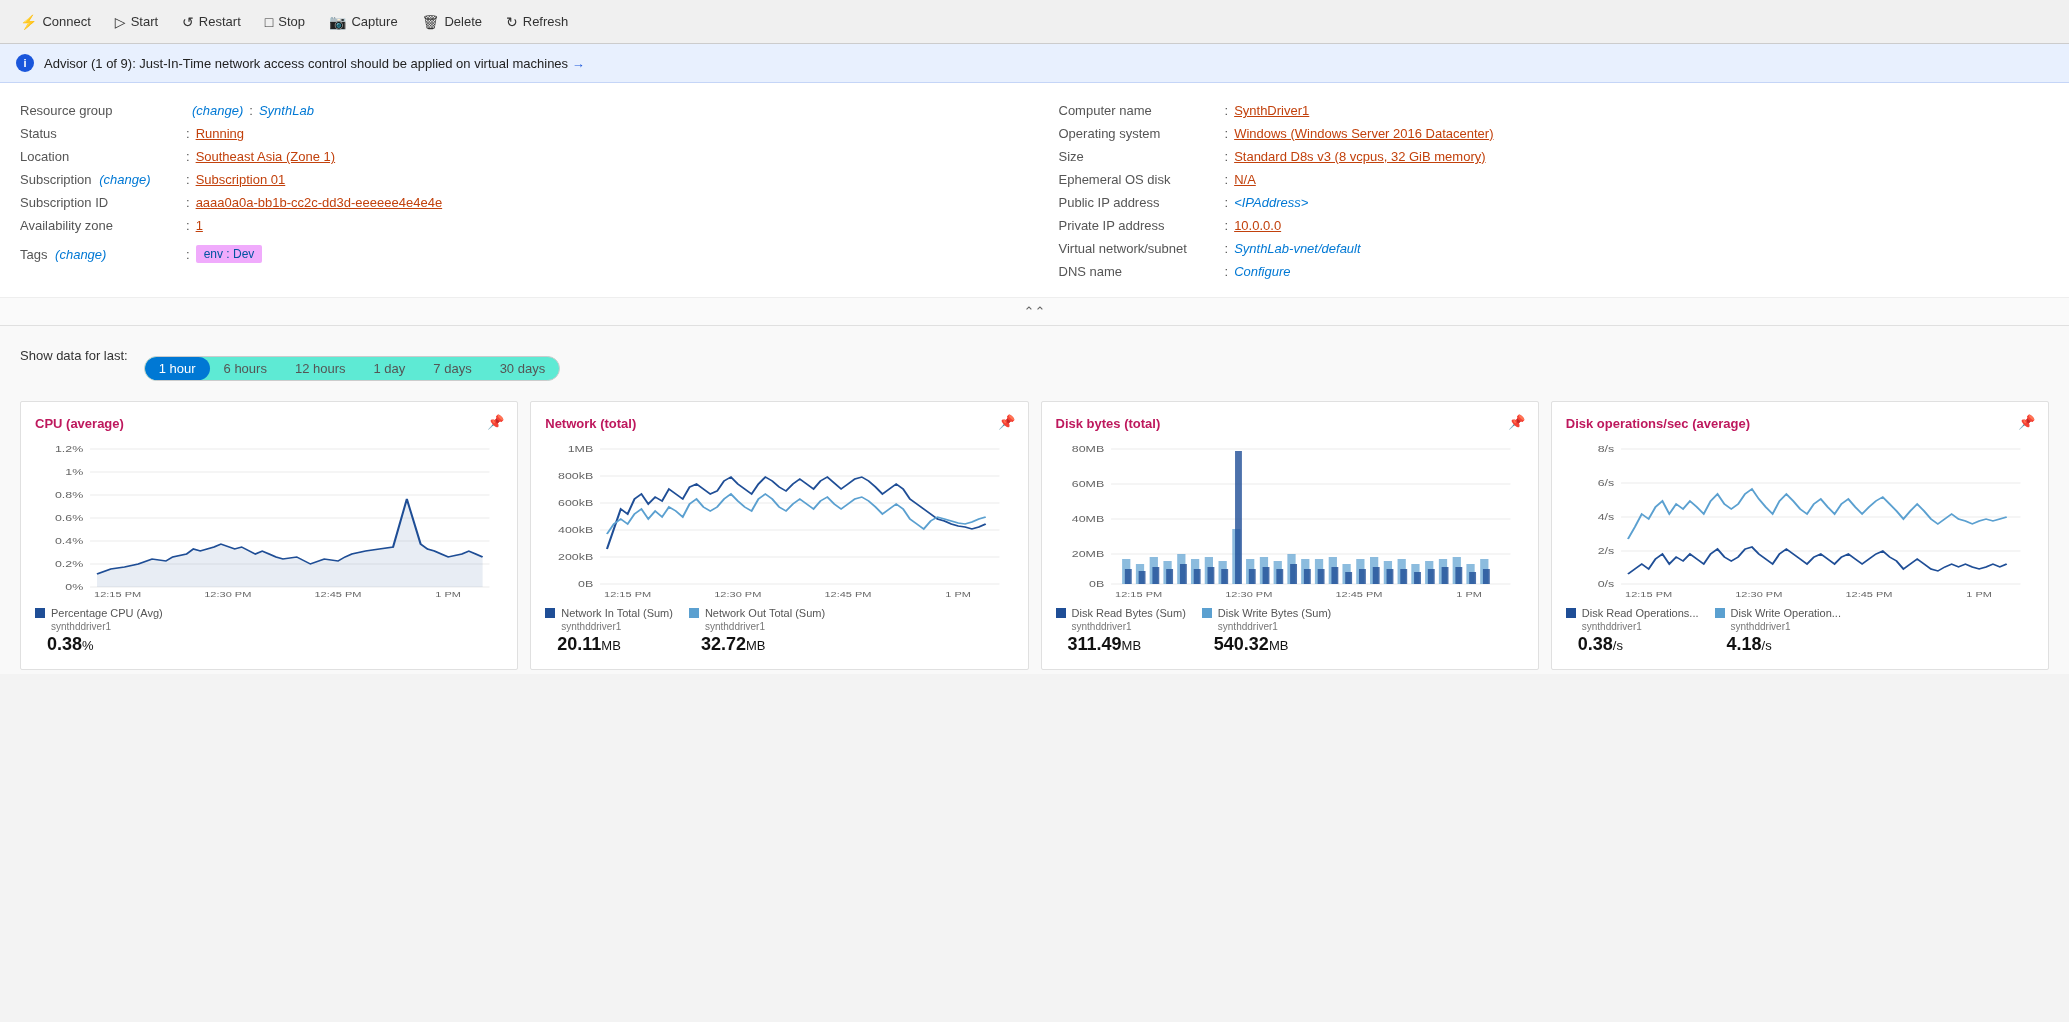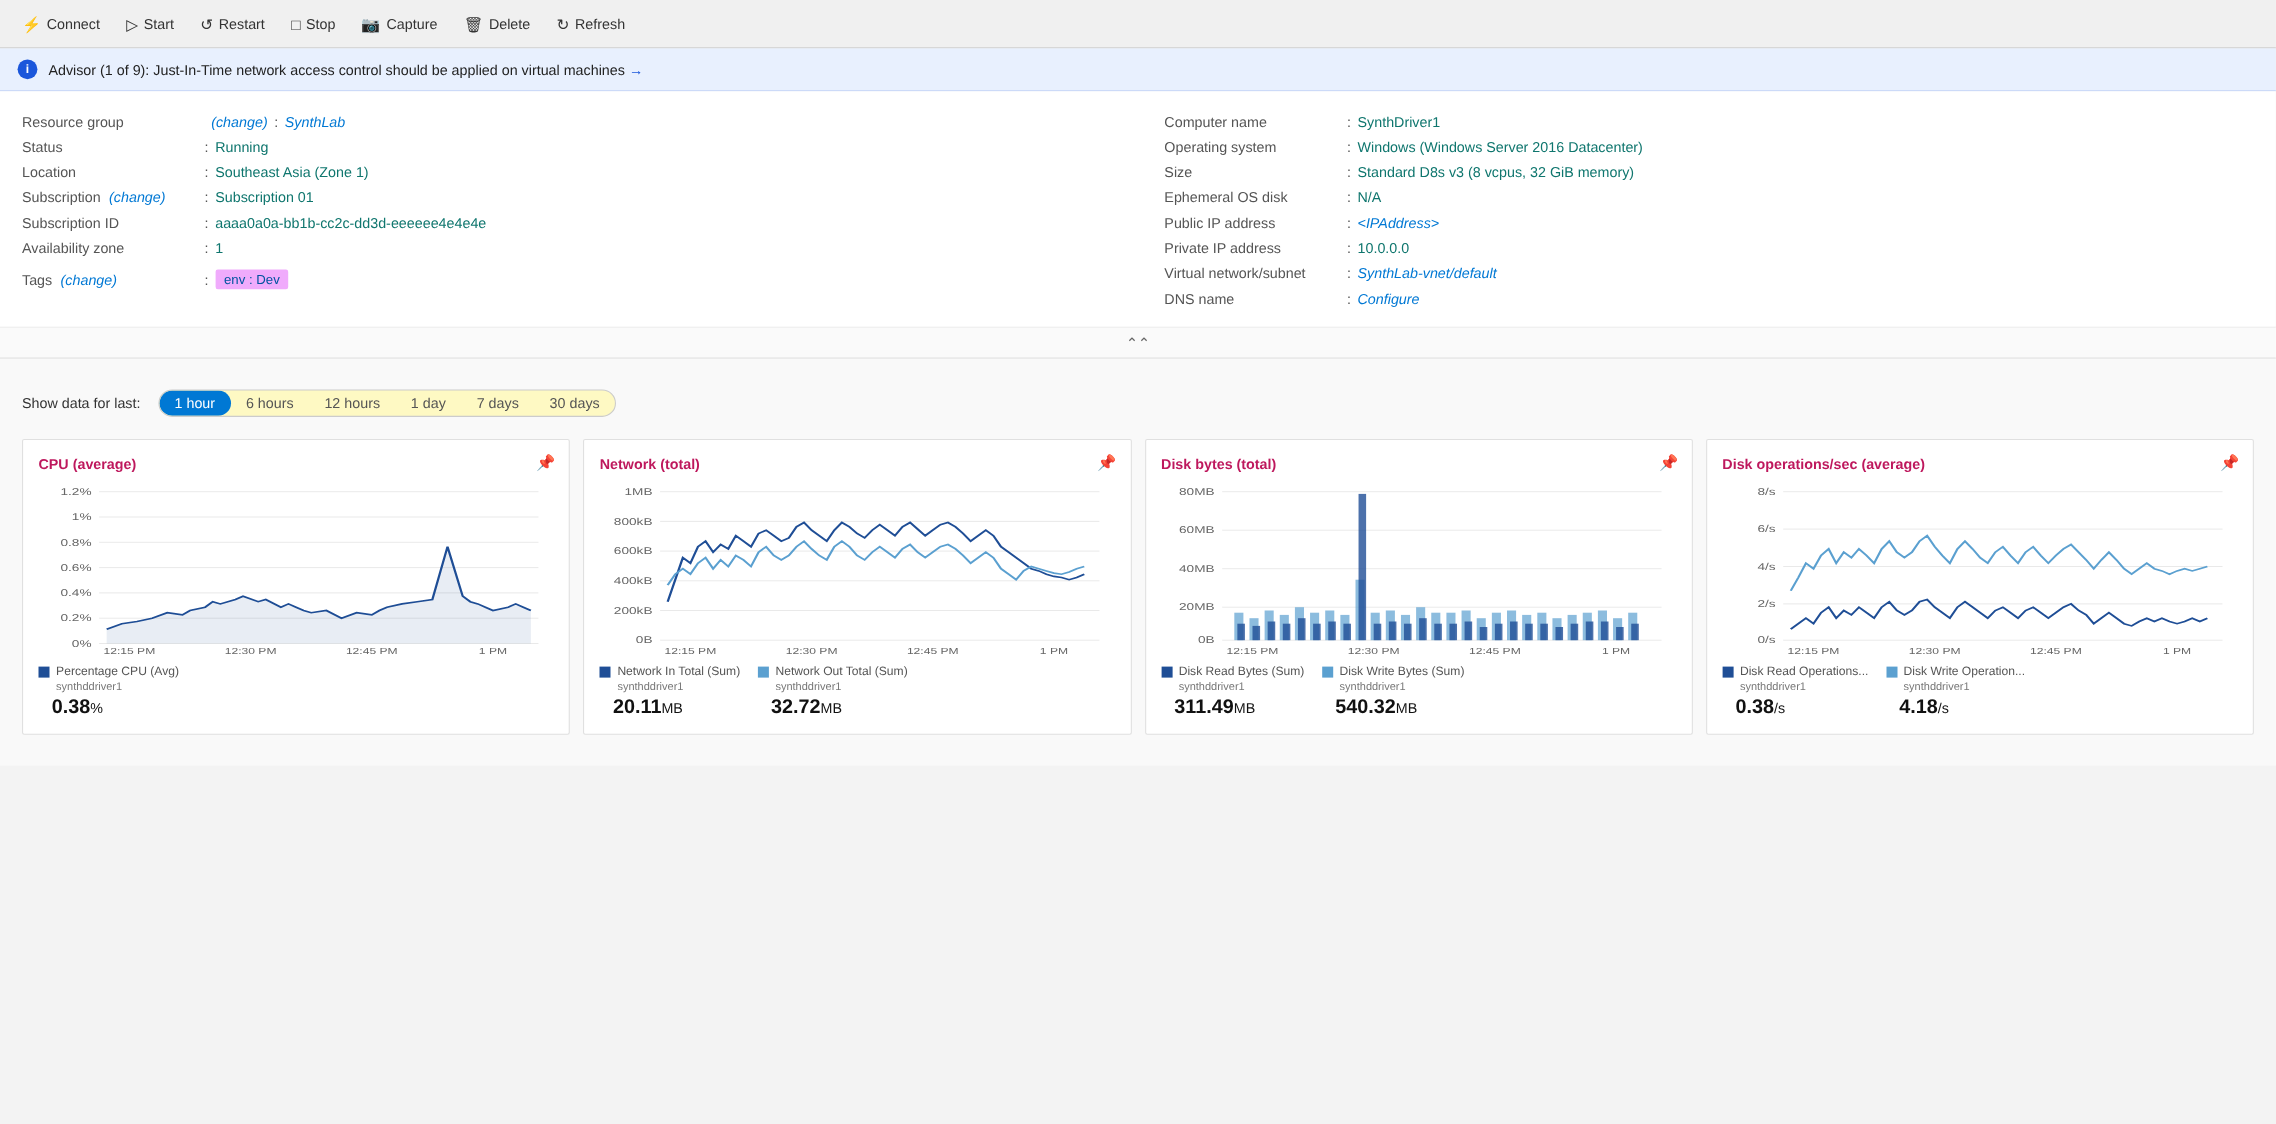--- a/index.html
+++ b/index.html
@@ -67,21 +67,21 @@
     }
     .info-col { flex: 1; }
     .info-row {
       display: flex;
       align-items: baseline;
       margin-bottom: 8px;
       font-size: 13px;
     }
     .info-label { color: #555; min-width: 160px; }
     .info-colon { margin: 0 6px; color: #555; }
-    .info-value { color: #0f766e; }
+    .info-value { color: #c2410c; text-decoration: underline; }
     .info-link { color: #0078d4; cursor: pointer; text-decoration: none; font-style: italic; }
 
     .tag-badge {
       display: inline-flex;
       align-items: center;
       background: #f0abfc;
       color: #0054a0;
       border-radius: 2px;
       padding: 2px 8px;
       font-size: 12px;
@@ -92,37 +92,38 @@
       justify-content: center;
       padding: 6px;
       cursor: pointer;
       border-top: 1px solid #eee;
       color: #666;
       background: #fafafa;
     }
 
     
     .monitoring-section {
-      padding: 28px 20px;
+      padding: 4px 20px;
       background: #f9f9f9;
       border-top: 1px solid #e0e0e0;
     }
     .time-filter {
       display: flex;
       align-items: center;
       gap: 16px;
       margin-bottom: 20px;
     }
     .time-filter-label { font-size: 13px; color: #333; }
     .time-pills {
       display: flex;
-      background: #fef9c3;
+      background: #5eead4;
       border: 1px solid #ccc;
       border-radius: 20px;
       overflow: hidden;
+      margin-top: 26px;
     }
     .time-pill {
       padding: 4px 14px;
       font-size: 13px;
       cursor: pointer;
       border: none;
       background: transparent;
       color: #555;
     }
     .time-pill.active {

